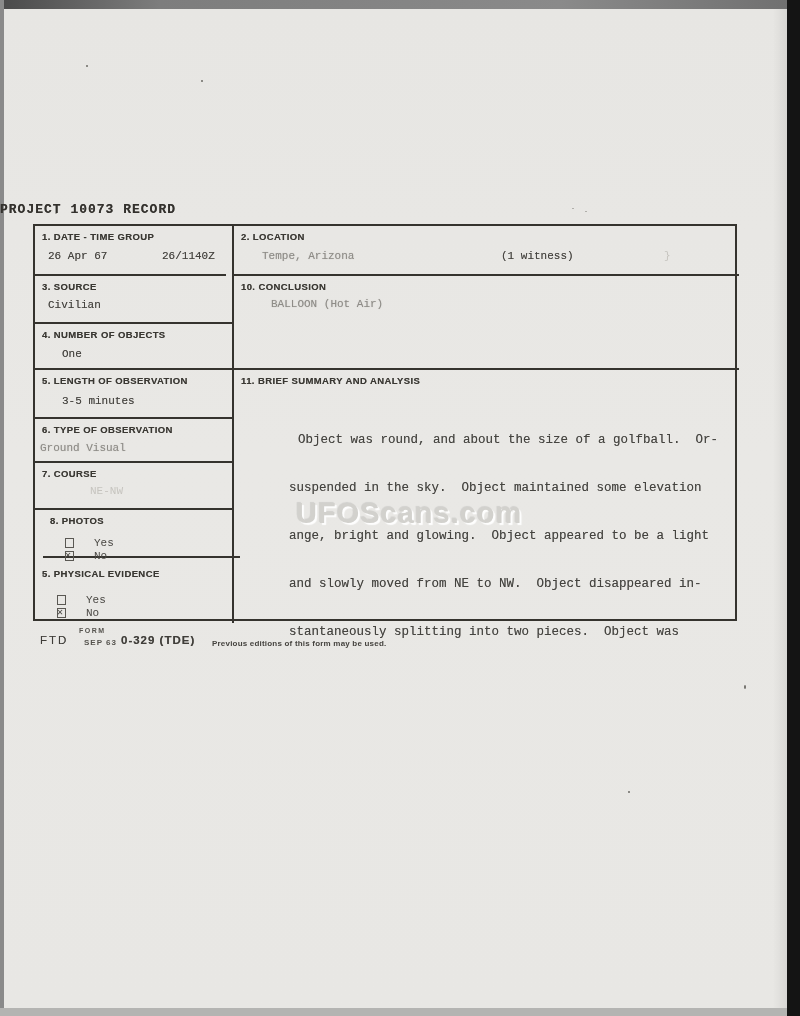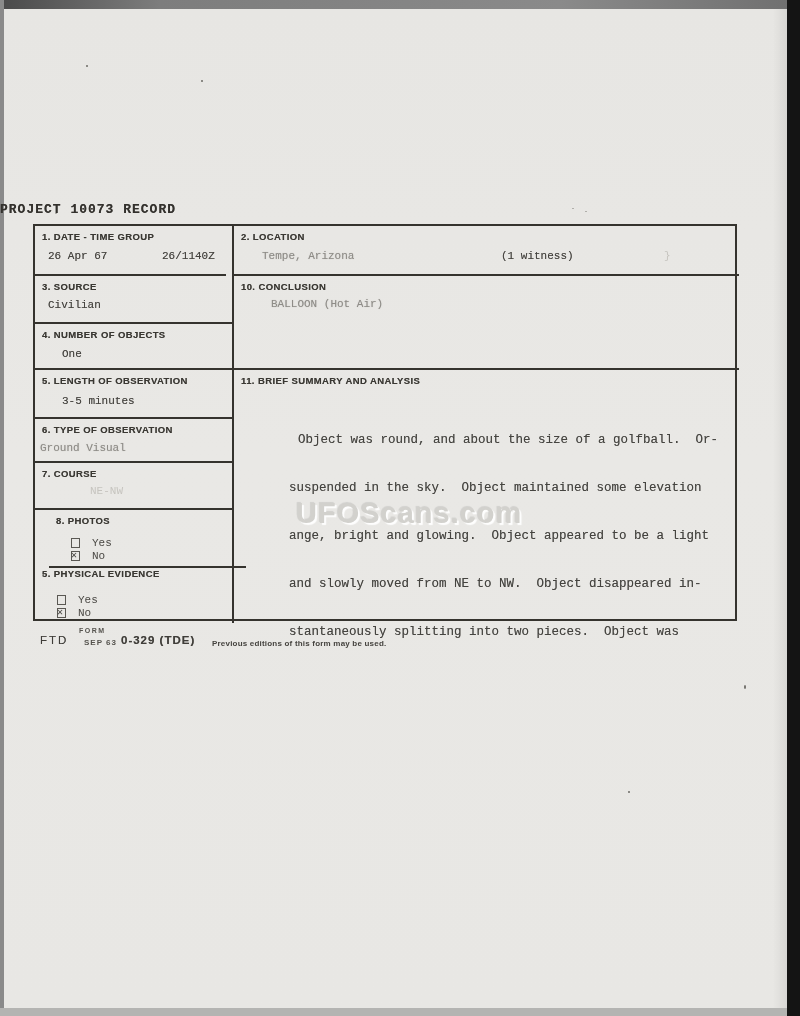--- a/index.html
+++ b/index.html
@@ -25,21 +25,21 @@
   .rcol{border-left:2px solid #35332e;}
   .lbl{position:absolute;left:7px;top:5px;font-size:9.5px;font-weight:bold;letter-spacing:0.4px;color:#3a3833;text-shadow:0 0 0.5px rgba(58,56,51,0.6);white-space:nowrap;}
   .val{position:absolute;font-family:"Liberation Mono","DejaVu Sans Mono",monospace;font-size:11px;color:#45433f;text-shadow:0 0 0.6px rgba(69,67,63,0.55);white-space:pre;}
   .faded{color:#8e8c87;text-shadow:0 0 0.8px rgba(142,140,135,0.5);}
   .vfaint{color:#c6c4bf;text-shadow:none;}
 
   .summary{position:absolute;left:55px;top:30px;font-family:"Liberation Mono","DejaVu Sans Mono",monospace;
     font-size:12.5px;line-height:16px;color:#454440;text-shadow:0 0 0.6px rgba(69,68,64,0.55);white-space:pre;}
   .summary .line:first-child{padding-left:9px;}
 
-  .cbrow{position:absolute;font-family:"Liberation Mono","DejaVu Sans Mono",monospace;font-size:11px;color:#4a4844;display:flex;align-items:center;gap:12px;}
+  .cbrow{position:absolute;font-family:"Liberation Mono","DejaVu Sans Mono",monospace;font-size:11px;color:#4a4844;display:flex;align-items:center;gap:20px;}
   .cb{display:inline-block;width:7px;height:8px;border:1px solid #5a5853;position:relative;background:transparent;}
   .cb.checked::after{content:"\2715";position:absolute;left:-1px;top:-3px;font-size:10px;color:#4a4844;}
 
   .watermark{position:absolute;left:296px;top:497px;font-family:"Liberation Sans",sans-serif;
     font-size:29px;font-weight:bold;letter-spacing:1px;color:#d2d1cd;
     text-shadow:2px 2px 1px rgba(255,255,255,0.95), -1px -1px 1px rgba(0,0,0,0.10);}
 
   .footer{position:absolute;left:0;top:0;width:800px;height:1016px;pointer-events:none;}
   .f-form{position:absolute;left:79px;top:627px;font-size:7px;letter-spacing:1.5px;color:#55534e;font-weight:bold;}
   .f-agency{position:absolute;left:40px;top:634px;font-size:11.5px;letter-spacing:2px;color:#3f3d39;font-weight:normal;text-shadow:0 0 0.5px rgba(63,61,57,0.6);}
@@ -88,21 +88,21 @@
         <div class="cell bb" style="left:0;top:193px;width:197px;height:44px;padding-left:43px;">
           <div class="lbl">6. TYPE OF OBSERVATION</div>
           <div class="val faded" style="left:5px;top:23px;">Ground Visual</div>
         </div>
 
         <div class="cell bb" style="left:0;top:237px;width:197px;height:47px;">
           <div class="lbl">7. COURSE</div>
           <div class="val vfaint" style="left:55px;top:22px;">NE-NW</div>
         </div>
 
-        <div class="cell bb" style="left:14px;top:284px;width:197px;height:58px;">
+        <div class="cell bb" style="left:8px;top:284px;width:197px;height:48px;">
           <div class="lbl">8. PHOTOS</div>
           <div class="cbrow" style="left:22px;top:27px;">
             <span class="cb"></span>
             <span>Yes</span>
           </div>
           <div class="cbrow" style="left:22px;top:40px;">
             <span class="cb checked"></span>
             <span>No</span>
           </div>
         </div>

